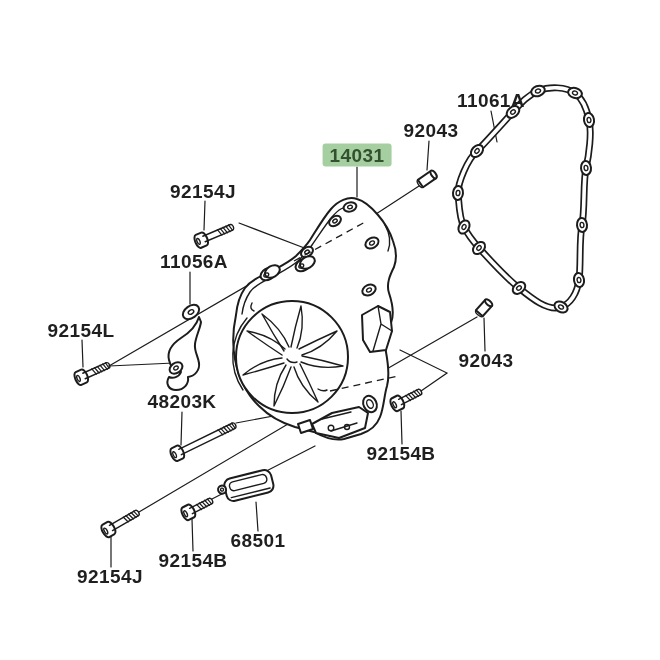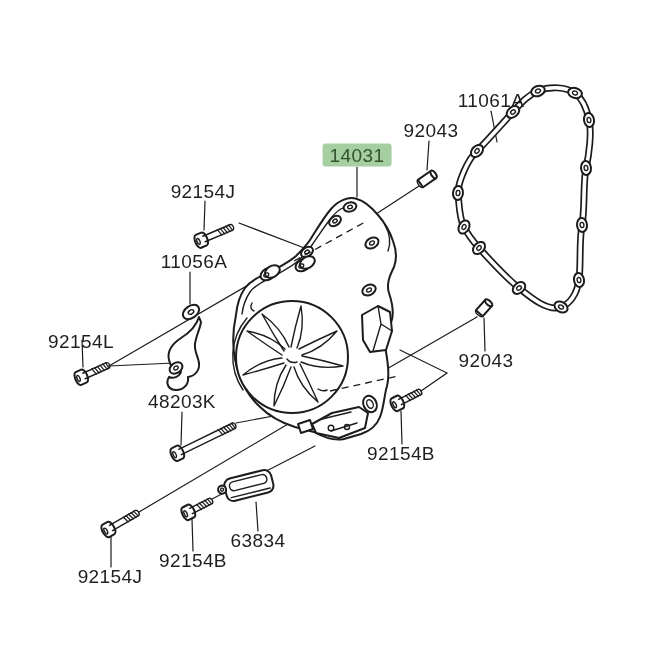--- a/index.html
+++ b/index.html
@@ -4,21 +4,21 @@
 <style>
   html,body{margin:0;padding:0;background:#ffffff;}
   .stage{
     position:relative;width:660px;height:660px;background:#ffffff;overflow:hidden;
     font-family:"Liberation Sans", sans-serif;
   }
   .art{position:absolute;left:0;top:0;}
   .part-label{
     position:absolute;transform:translate(-50%,-50%);
     font-size:19px;letter-spacing:.4px;color:#1f1f1f;white-space:nowrap;
-    line-height:1;user-select:none;
+    line-height:1;user-select:none;font-weight:bold;
   }
   .part-label.highlight{
     background:#a6cfa1;color:#33502f;border-radius:3px;padding:2px 7px;
   }
   svg *{vector-effect:non-scaling-stroke;}
   .ln{fill:none;stroke:#1c1c1c;stroke-width:1.2;stroke-linecap:round;}
   .ol{fill:#ffffff;stroke:#1c1c1c;stroke-width:2;stroke-linejoin:round;stroke-linecap:round;}
   .ol2{fill:none;stroke:#1c1c1c;stroke-width:1.4;stroke-linejoin:round;stroke-linecap:round;}
   .dash{fill:none;stroke:#1c1c1c;stroke-width:1.3;stroke-dasharray:7 5;}
 </style>
@@ -279,21 +279,21 @@
       <path class="ol2" d="M0,-3 L22,-3 M0,3 L22,3 M22,-3 A1.8,3 0 0 1 22,3"></path>
       <path class="ln" d="M8,-3.4 l2,6.8 M11,-3.4 l2,6.8 M14,-3.4 l2,6.8 M17,-3.4 l2,6.8 M20,-3.4 l1.6,6.4"></path>
     </g>
   </svg>
 
   <div class="part-label" style="left:203px;top:191px">92154J</div>
   <div class="part-label" style="left:491px;top:100px">11061A</div>
   <div class="part-label" style="left:431px;top:130px">92043</div>
   <div class="part-label highlight" style="left:357px;top:155px">14031</div>
   <div class="part-label" style="left:194px;top:261px">11056A</div>
-  <div class="part-label" style="left:81px;top:341px">92154L</div>
+  <div class="part-label" style="left:81px;top:330px">92154L</div>
   <div class="part-label" style="left:182px;top:401px">48203K</div>
   <div class="part-label" style="left:486px;top:360px">92043</div>
   <div class="part-label" style="left:401px;top:453px">92154B</div>
-  <div class="part-label" style="left:258px;top:540px">63834</div>
+  <div class="part-label" style="left:258px;top:540px">68501</div>
   <div class="part-label" style="left:193px;top:560px">92154B</div>
   <div class="part-label" style="left:110px;top:576px">92154J</div>
 
 </div>
 
 </body></html>

